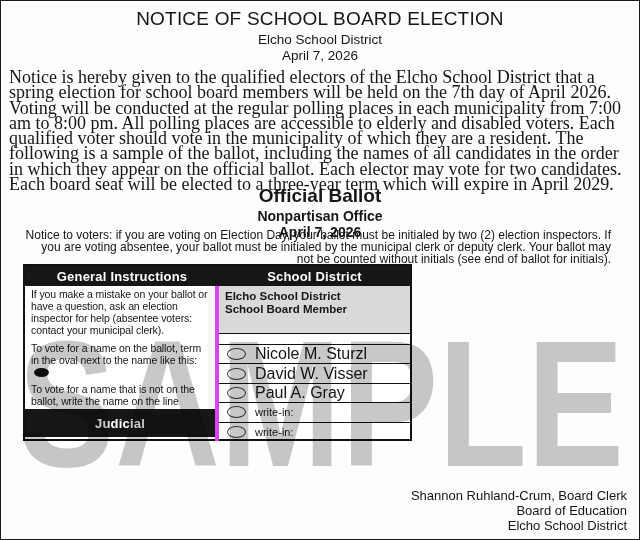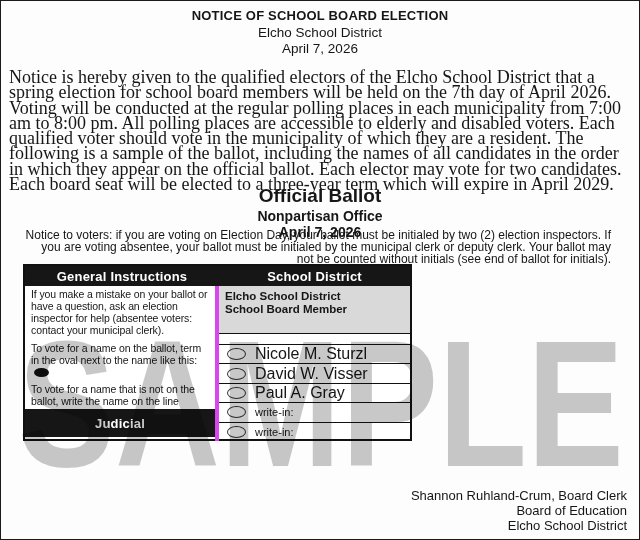--- a/index.html
+++ b/index.html
@@ -8,21 +8,21 @@
     width:640px;height:540px;
     background:#fdfdfd;
     border:1px solid #1a1a1a;
     box-sizing:border-box;
     font-family:"Liberation Sans", sans-serif;
     color:#161616;
     overflow:hidden;
   }
   
   .doc-header{position:absolute;top:7px;left:0;width:100%;text-align:center;line-height:1.18;}
-  .doc-title{font-size:13px;font-weight:bold;letter-spacing:.2px;}
+  .doc-title{font-size:19px;font-weight:normal;letter-spacing:.2px;}
   .doc-sub{font-size:13.5px;margin-top:2px;}
   .doc-date{font-size:13.5px;}
 
   
   .notice-par{
     position:absolute;left:8px;top:69px;width:627px;
     font-size:18px;line-height:15.3px;text-align:left;font-family:Liberation Serif, serif;
   }
 
   

